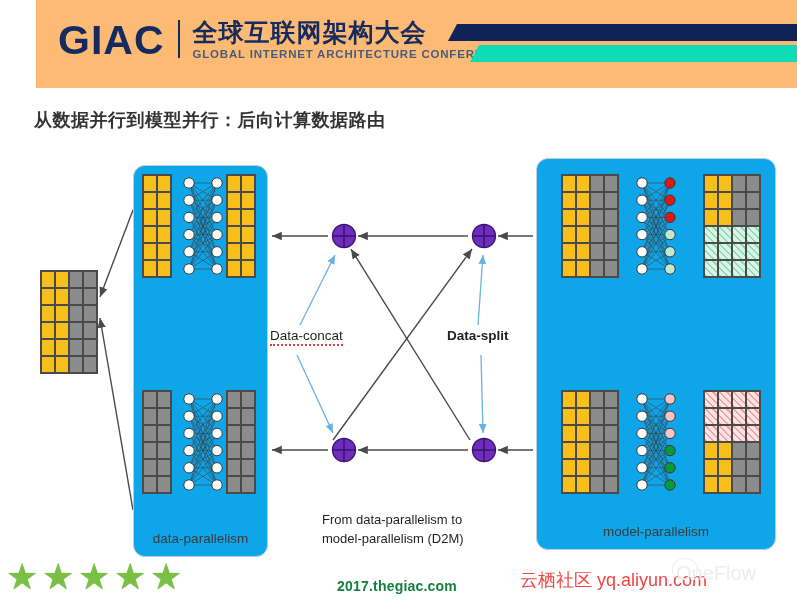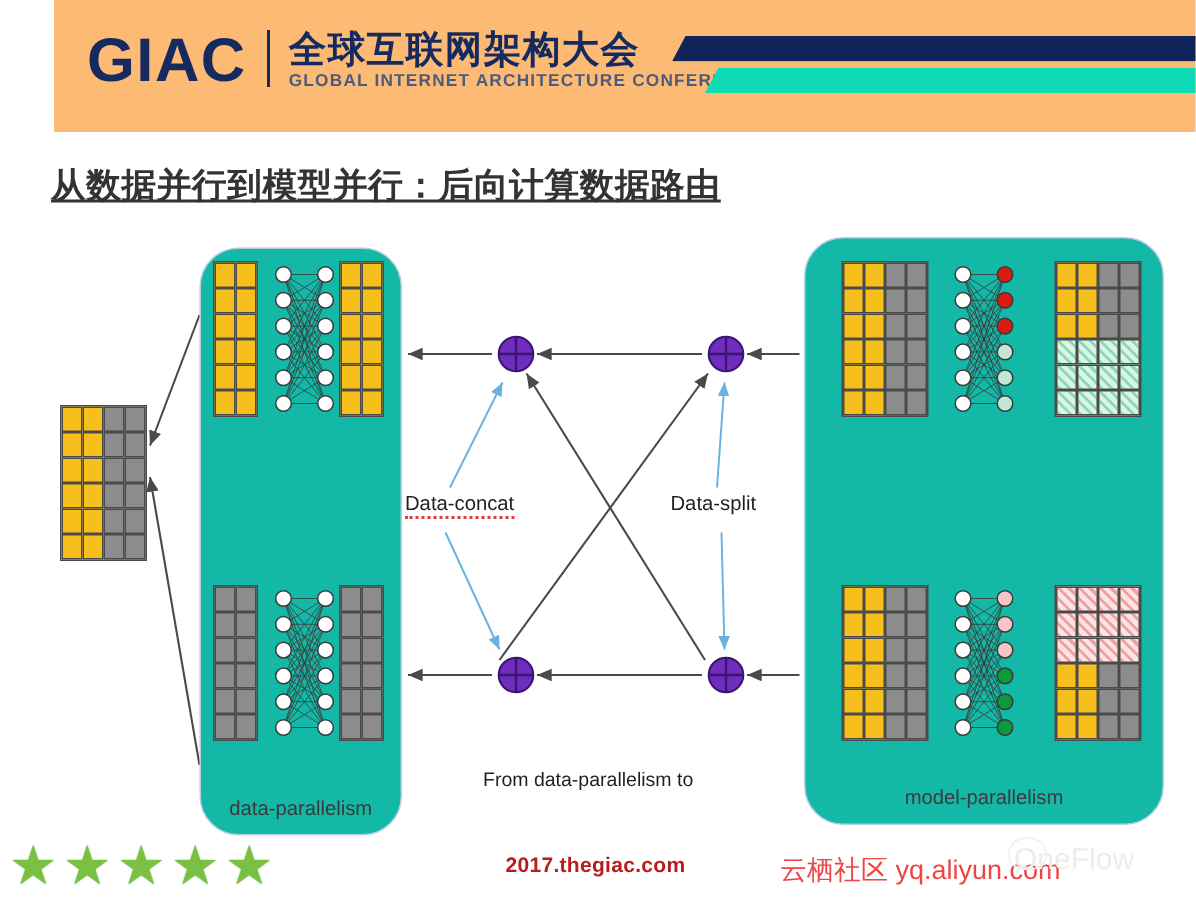--- a/index.html
+++ b/index.html
@@ -28,28 +28,28 @@
   .hbar{position:absolute;height:17px;}
   #hbar-navy{left:412px;top:24px;width:390px;background:#11245a;
     clip-path:polygon(9px 0, 100% 0, 100% 100%, 0 100%);}
   #hbar-teal{left:434px;top:45px;width:368px;background:#0ddcb4;
     clip-path:polygon(9px 0, 100% 0, 100% 100%, 0 100%);}
 
   
   #slide-title{
     position:absolute;left:34px;top:108px;width:700px;
     font-family:"DejaVu Sans","Liberation Sans",sans-serif;
-    font-size:23px;font-weight:bold;color:#333333;letter-spacing:.5px;text-decoration:underline;
+    font-size:18px;font-weight:bold;color:#333333;letter-spacing:.5px;
   }
 
   
   #canvas{position:absolute;left:0;top:150px;width:797px;height:410px;}
 
   .panel{
-    position:absolute;background:#14b8a6;border:1.4px solid #b7cde0;border-radius:26px;
+    position:absolute;background:#0ea5e9;border:1.4px solid #b7cde0;border-radius:12px;
   }
   #panel-left{left:133px;top:15px;width:133px;height:390px;}
   #panel-right{left:536px;top:8px;width:238px;height:390px;}
   .panel-label{
     position:absolute;bottom:10px;left:0;width:100%;text-align:center;
     font-size:13.5px;color:#3b3b3b;font-family:"Liberation Sans",sans-serif;
   }
 
   
   .grid{position:absolute;display:grid;border:1.3px solid #4a4a4a;box-sizing:content-box;}
@@ -73,34 +73,34 @@
 
   
   .canvas-label{
     position:absolute;font-size:13.5px;color:#231f20;
     font-family:"Liberation Sans",sans-serif;white-space:nowrap;
   }
   #label-concat{left:270px;top:178px;text-align:center;}
   #label-concat .squig{
     border-bottom:2px dotted #e04040;padding-bottom:1px;
   }
-  #label-split{left:447px;top:178px;}
+  #label-split{left:447px;top:178px;font-weight:bold;}
   #caption{
     position:absolute;left:322px;top:360px;width:200px;text-align:left;
     font-size:13px;line-height:19px;color:#231f20;
     font-family:"Liberation Sans",sans-serif;
   }
 
   
   #footer{position:absolute;left:0;top:556px;width:797px;height:47px;}
   #stars{position:absolute;left:6px;top:4px;display:flex;gap:2px;}
   .star{width:34px;height:34px;color:#7ac143;font-size:36px;line-height:34px;
     text-shadow:0 0 1px #5b9c2e;}
   #footer-url{
-    position:absolute;left:337px;top:12px;font-size:14px;color:#b91c1c;font-weight:bold;
+    position:absolute;left:337px;top:22px;font-size:14px;color:#15803d;font-weight:bold;
     font-family:"Liberation Sans",sans-serif;letter-spacing:.2px;
   }
   #watermark-cn{
     position:absolute;left:520px;top:12px;font-size:18px;color:#ef4444;
     font-family:Liberation Sans, sans-serif;white-space:nowrap;
   }
   #watermark-oneflow{
     position:absolute;left:676px;top:6px;font-size:20px;color:#ededed;
     font-family:"Liberation Sans",sans-serif;white-space:nowrap;
   }
@@ -370,20 +370,21 @@
     <line x1="13" y1="1.8" x2="13" y2="24.2" stroke="#3b1570" stroke-width="1.6"></line>
     <line x1="1.8" y1="13" x2="24.2" y2="13" stroke="#3b1570" stroke-width="1.6"></line>
   </svg>
 
   <div class="canvas-label" id="label-concat">
     <span class="squig">Data-concat</span>
   </div>
   <div class="canvas-label" id="label-split">Data-split</div>
   <div id="caption">
     <div>From data-parallelism to</div>
+    <div>model-parallelism (D2M)</div>
   </div>
 
   <div class="panel" id="panel-right">
     <div class="panel-label">model-parallelism</div>
   </div>
 
   <div class="grid" style="left:561px;top:24px;grid-template-columns:repeat(4,14px);grid-template-rows:repeat(6,17px);">
       <div class="cell c-yellow"></div>
       <div class="cell c-yellow"></div>
       <div class="cell c-gray"></div>

